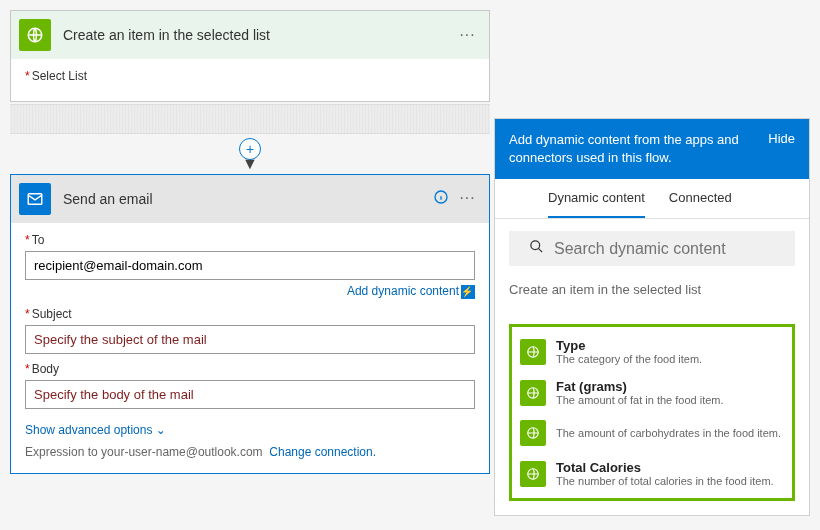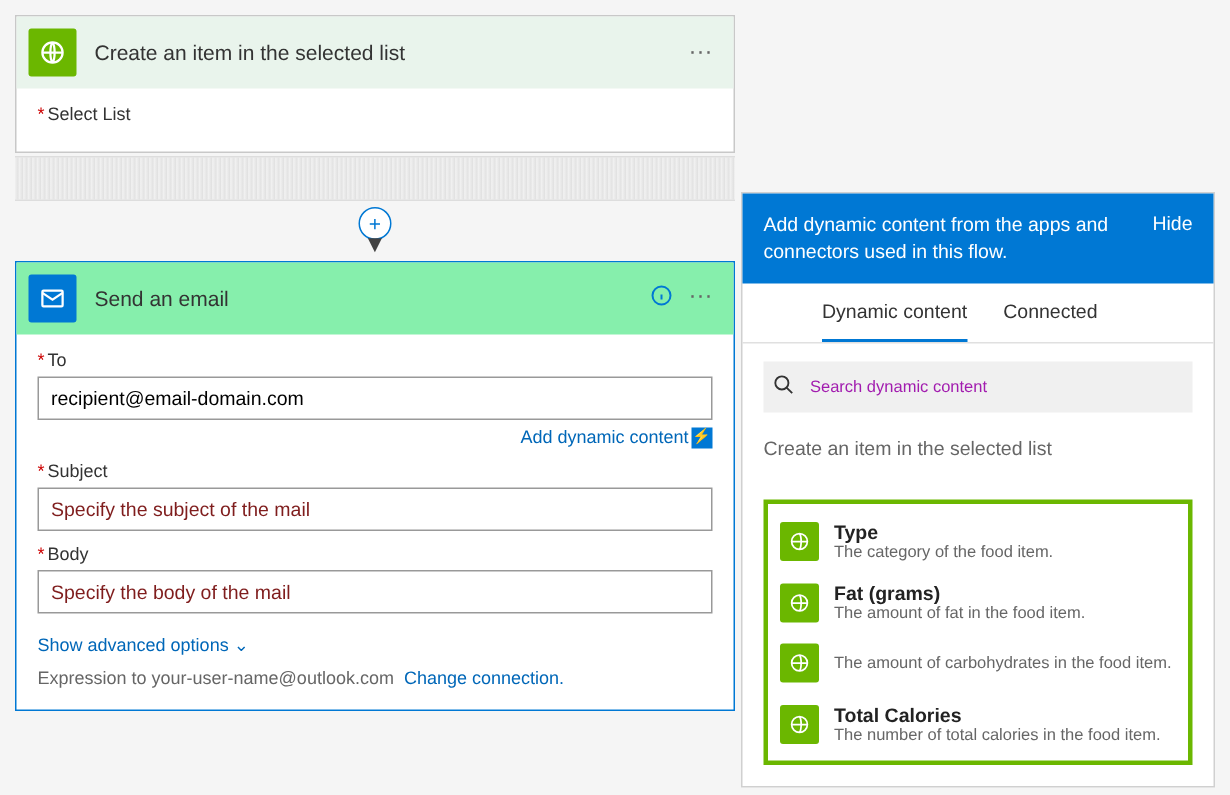--- a/index.html
+++ b/index.html
@@ -6,21 +6,21 @@
     body { background: #f5f5f5; width: 820px; height: 530px; position: relative; overflow: hidden; }
     
     .canvas { padding: 10px 0 0 10px; width: 490px; }
     
     .card { background: #fff; border: 1px solid #d0d0d0; margin-bottom: 0; }
     .card-create { border: 1px solid #c8c8c8; }
     .card-email { border: 1px solid #0078d4; }
     
     .card-header { display: flex; align-items: center; padding: 8px 14px 8px 8px; }
     .header-create { background: #e9f4ec; }
-    .header-email { background: #86efac; }
+    .header-email { background: #e5e5e5; }
     .card-icon { width: 32px; height: 32px; display: flex; align-items: center; justify-content: center; margin-right: 12px; border-radius: 2px; }
     .icon-green { background: #6bb700; color: #fff; }
     .icon-blue { background: #0078d4; color: #fff; }
     .card-title { flex: 1; font-size: 14px; color: #333; }
     .card-actions { display: flex; gap: 10px; color: #666; font-size: 16px; }
     
     .card-body { padding: 10px 14px 14px; }
     .field-label { font-size: 12px; color: #333; margin-bottom: 4px; margin-top: 8px; }
     .field-label:first-child { margin-top: 0; }
     .req { color: #c00; margin-right: 2px; }
@@ -36,31 +36,31 @@
     
     .adv-row { font-size: 12px; color: #0067b8; margin-top: 14px; }
     .conn-row { font-size: 12px; color: #666; margin-top: 8px; }
     .conn-row .link { color: #0067b8; }
     
     .texture { height: 30px; background: repeating-linear-gradient(90deg, #f0f0f0 0, #e2e2e2 2px, #f5f5f5 3px); margin: 2px 0; border-top: 1px solid #ddd; border-bottom: 1px solid #ddd; }
     
     .add-btn { width: 22px; height: 22px; border: 1px solid #0078d4; background: #fff; color: #0078d4; border-radius: 50%; display: flex; align-items: center; justify-content: center; margin: 4px auto 0; font-size: 14px; }
     .arrow-down { text-align: center; color: #424242; font-size: 16px; line-height: 0.5; margin-bottom: 6px; }
     
-    .panel { position: absolute; top: 128px; right: 10px; width: 316px; background: #fff; border: 1px solid #d0d0d0; }
+    .panel { position: absolute; top: 118px; right: 10px; width: 316px; background: #fff; border: 1px solid #d0d0d0; }
     .panel-header { background: #0078d4; color: #fff; padding: 12px 14px; display: flex; justify-content: space-between; align-items: flex-start; font-size: 13px; }
     .panel-header .txt { flex: 1; margin-right: 12px; line-height: 1.4; }
     .panel-header .hide { font-size: 13px; }
     
     .tabs { display: flex; border-bottom: 1px solid #e0e0e0; padding: 0 14px; }
     .tab { padding: 11px 0; margin-right: 24px; font-size: 13px; color: #333; cursor: pointer; }
     .tab.active { font-weight: 400; border-bottom: 2px solid #0078d4; margin-left: 39px; }
     
     .search-wrap { padding: 12px 14px; }
-    .search-box { background: #f0f0f0; padding: 8px 6px; display: flex; align-items: center; font-size: 11px; color: #a21caf; }
+    .search-box { background: #f0f0f0; padding: 8px 20px; display: flex; align-items: center; font-size: 16px; color: #737373; }
     .search-box .sicon { margin-right: 10px; }
     
     .section-title { font-size: 13px; color: #666; padding: 4px 14px 10px; }
     
     .items-box { margin: 17px 14px 14px; border: 3px solid #6bb700; padding: 4px 0; }
     .dyn-item { display: flex; align-items: center; padding: 7px 8px; cursor: pointer; }
     .dyn-item .di-icon { width: 26px; height: 26px; background: #6bb700; border-radius: 2px; margin-right: 10px; display: flex; align-items: center; justify-content: center; color: #fff; font-size: 13px; flex-shrink: 0; }
     .dyn-item .di-title { font-size: 13px; font-weight: 600; color: #222; }
     .dyn-item .di-desc { font-size: 11px; color: #666; }
     

